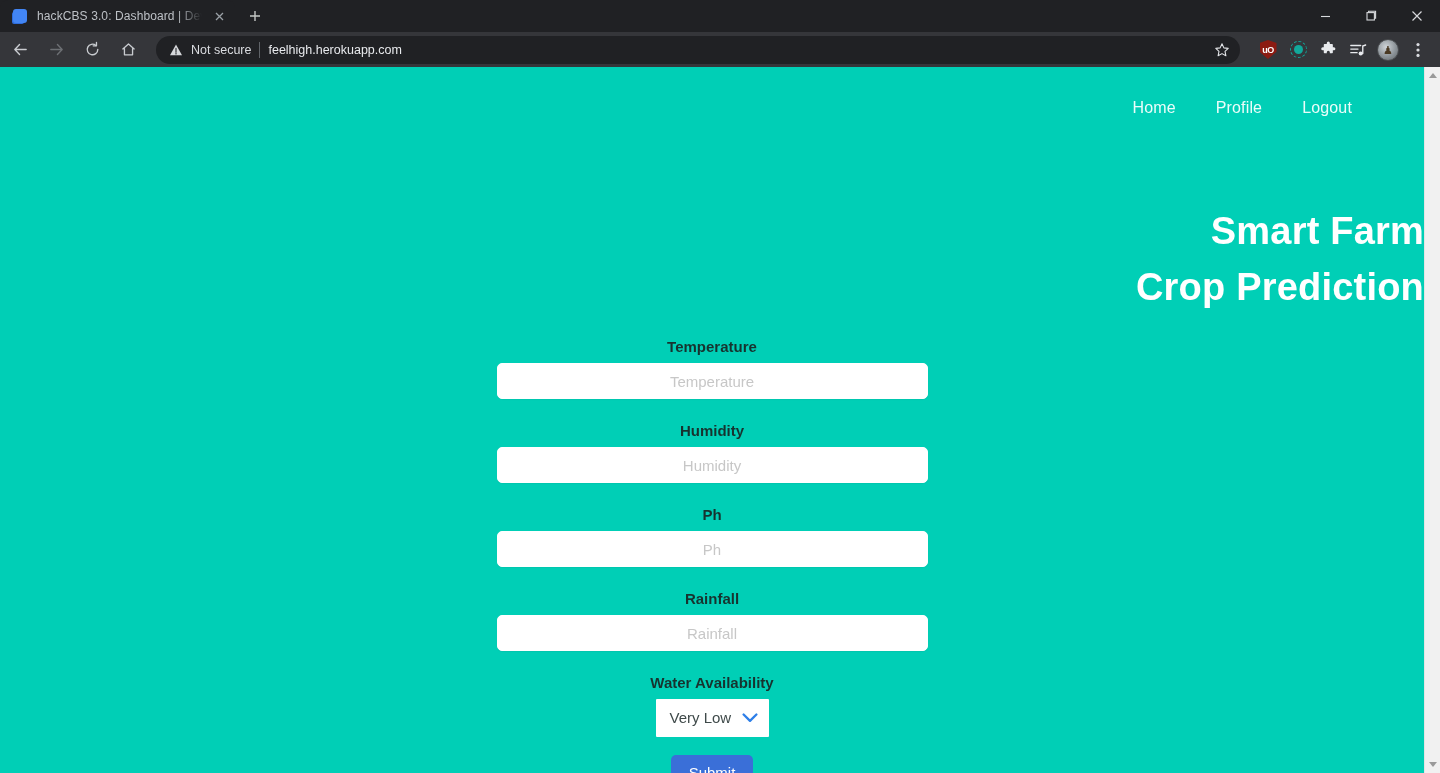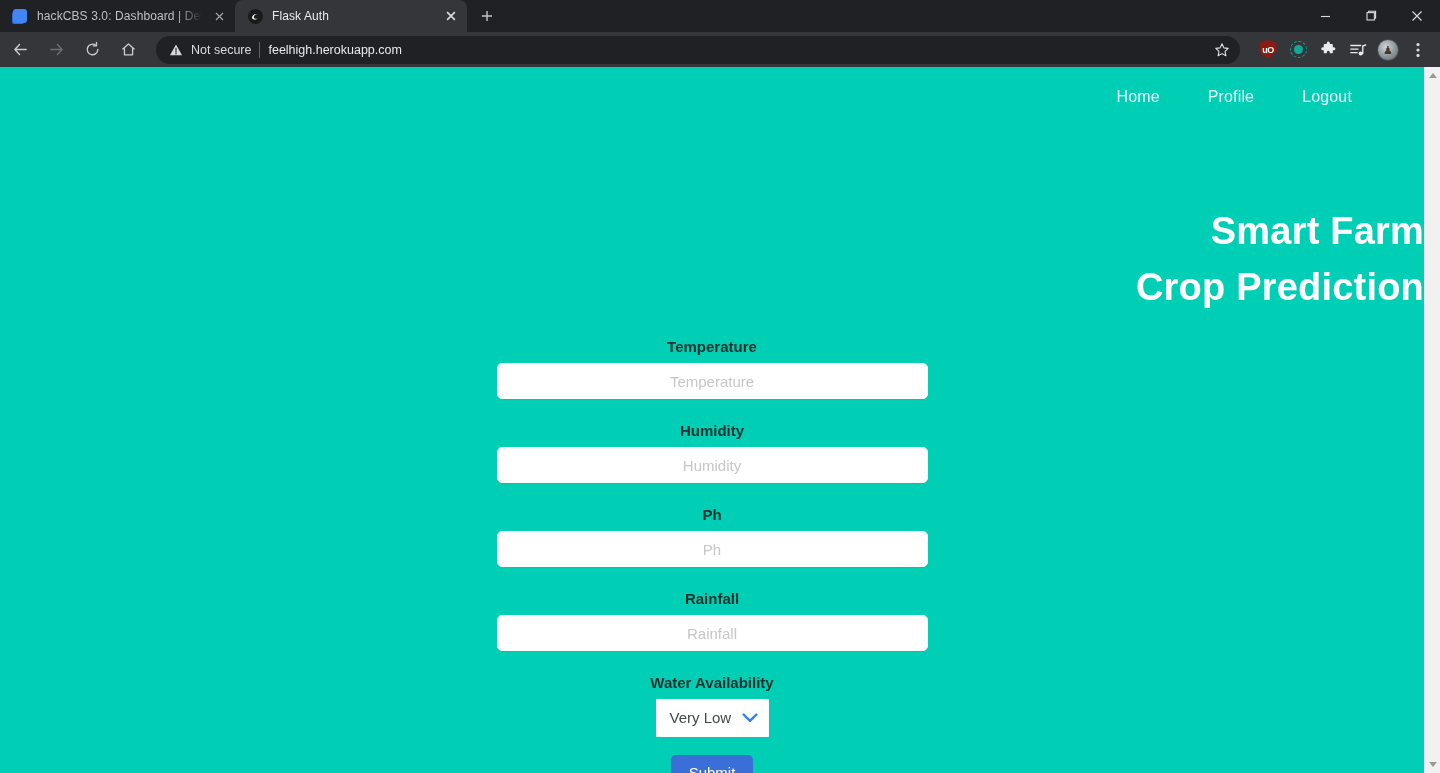--- a/index.html
+++ b/index.html
@@ -132,23 +132,23 @@
   .sb-arrow.up { top: 0; }
   .sb-arrow.down { bottom: 0; }
   .sb-arrow i {
     width: 0; height: 0; border-left: 4px solid transparent; border-right: 4px solid transparent;
   }
   .sb-arrow.up i { border-bottom: 5px solid #9a9a9a; }
   .sb-arrow.down i { border-top: 5px solid #9a9a9a; }
 
   
   .site-nav {
-    position: absolute; top: 0; right: 0; width: 100%;
+    position: absolute; top: 11px; right: 0; width: 100%;
     display: flex; justify-content: flex-end; align-items: center;
-    gap: 16px; padding: 14px 56px 0 0;
+    gap: 8px; padding: 14px 56px 0 0;
   }
   .nav-link {
     color: #eafdfa; font-size: 16px; text-decoration: none;
     padding: 6px 16px; line-height: 20px; letter-spacing: .15px;
   }
 
   
   .content { padding-top: 88px; width: 1424px; }
   .title-wrap { text-align: right; margin-top: 48px; }
   .title-line {
@@ -208,35 +208,20 @@
         <span class="fav-blue"></span>
       </span>
       <span class="tab-title">hackCBS 3.0: Dashboard | Devfoli</span>
       <span class="tab-close">
         <svg width="9" height="9" viewBox="0 0 9 9">
             <path d="M1 1 L8 8 M8 1 L1 8" stroke="#9aa0a6" stroke-width="1.3" fill="none"></path>
           </svg>
       </span>
     </div>
 
-    <div class="tab active">
-      <span class="tab-favicon">
-        <span class="fav-flask">
-          <svg width="11" height="11" viewBox="0 0 16 16">
-            <path d="M3 10 C3 5, 9 3, 12 5 C9 4.2, 5.2 6, 5.6 9.2 C6 11.6, 9 12, 11 10.6 C9.6 12.9, 4.6 13.4, 3 10 Z" fill="#ffffff"></path>
-          </svg>
-        </span>
-      </span>
-      <span class="tab-title">Flask Auth</span>
-      <span class="tab-close">
-        <svg width="10" height="10" viewBox="0 0 9 9">
-            <path d="M1 1 L8 8 M8 1 L1 8" stroke="#dadce0" stroke-width="1.4" fill="none"></path>
-          </svg>
-      </span>
-    </div>
 
     <div class="newtab">
       <svg width="12" height="12" viewBox="0 0 12 12">
           <path d="M6 1 V11 M1 6 H11" stroke="#c4c7c5" stroke-width="1.4" fill="none"></path>
         </svg>
     </div>
 
     <div class="wincontrols">
       <div class="wc-btn">
         <svg width="11" height="11" viewBox="0 0 11 11">

